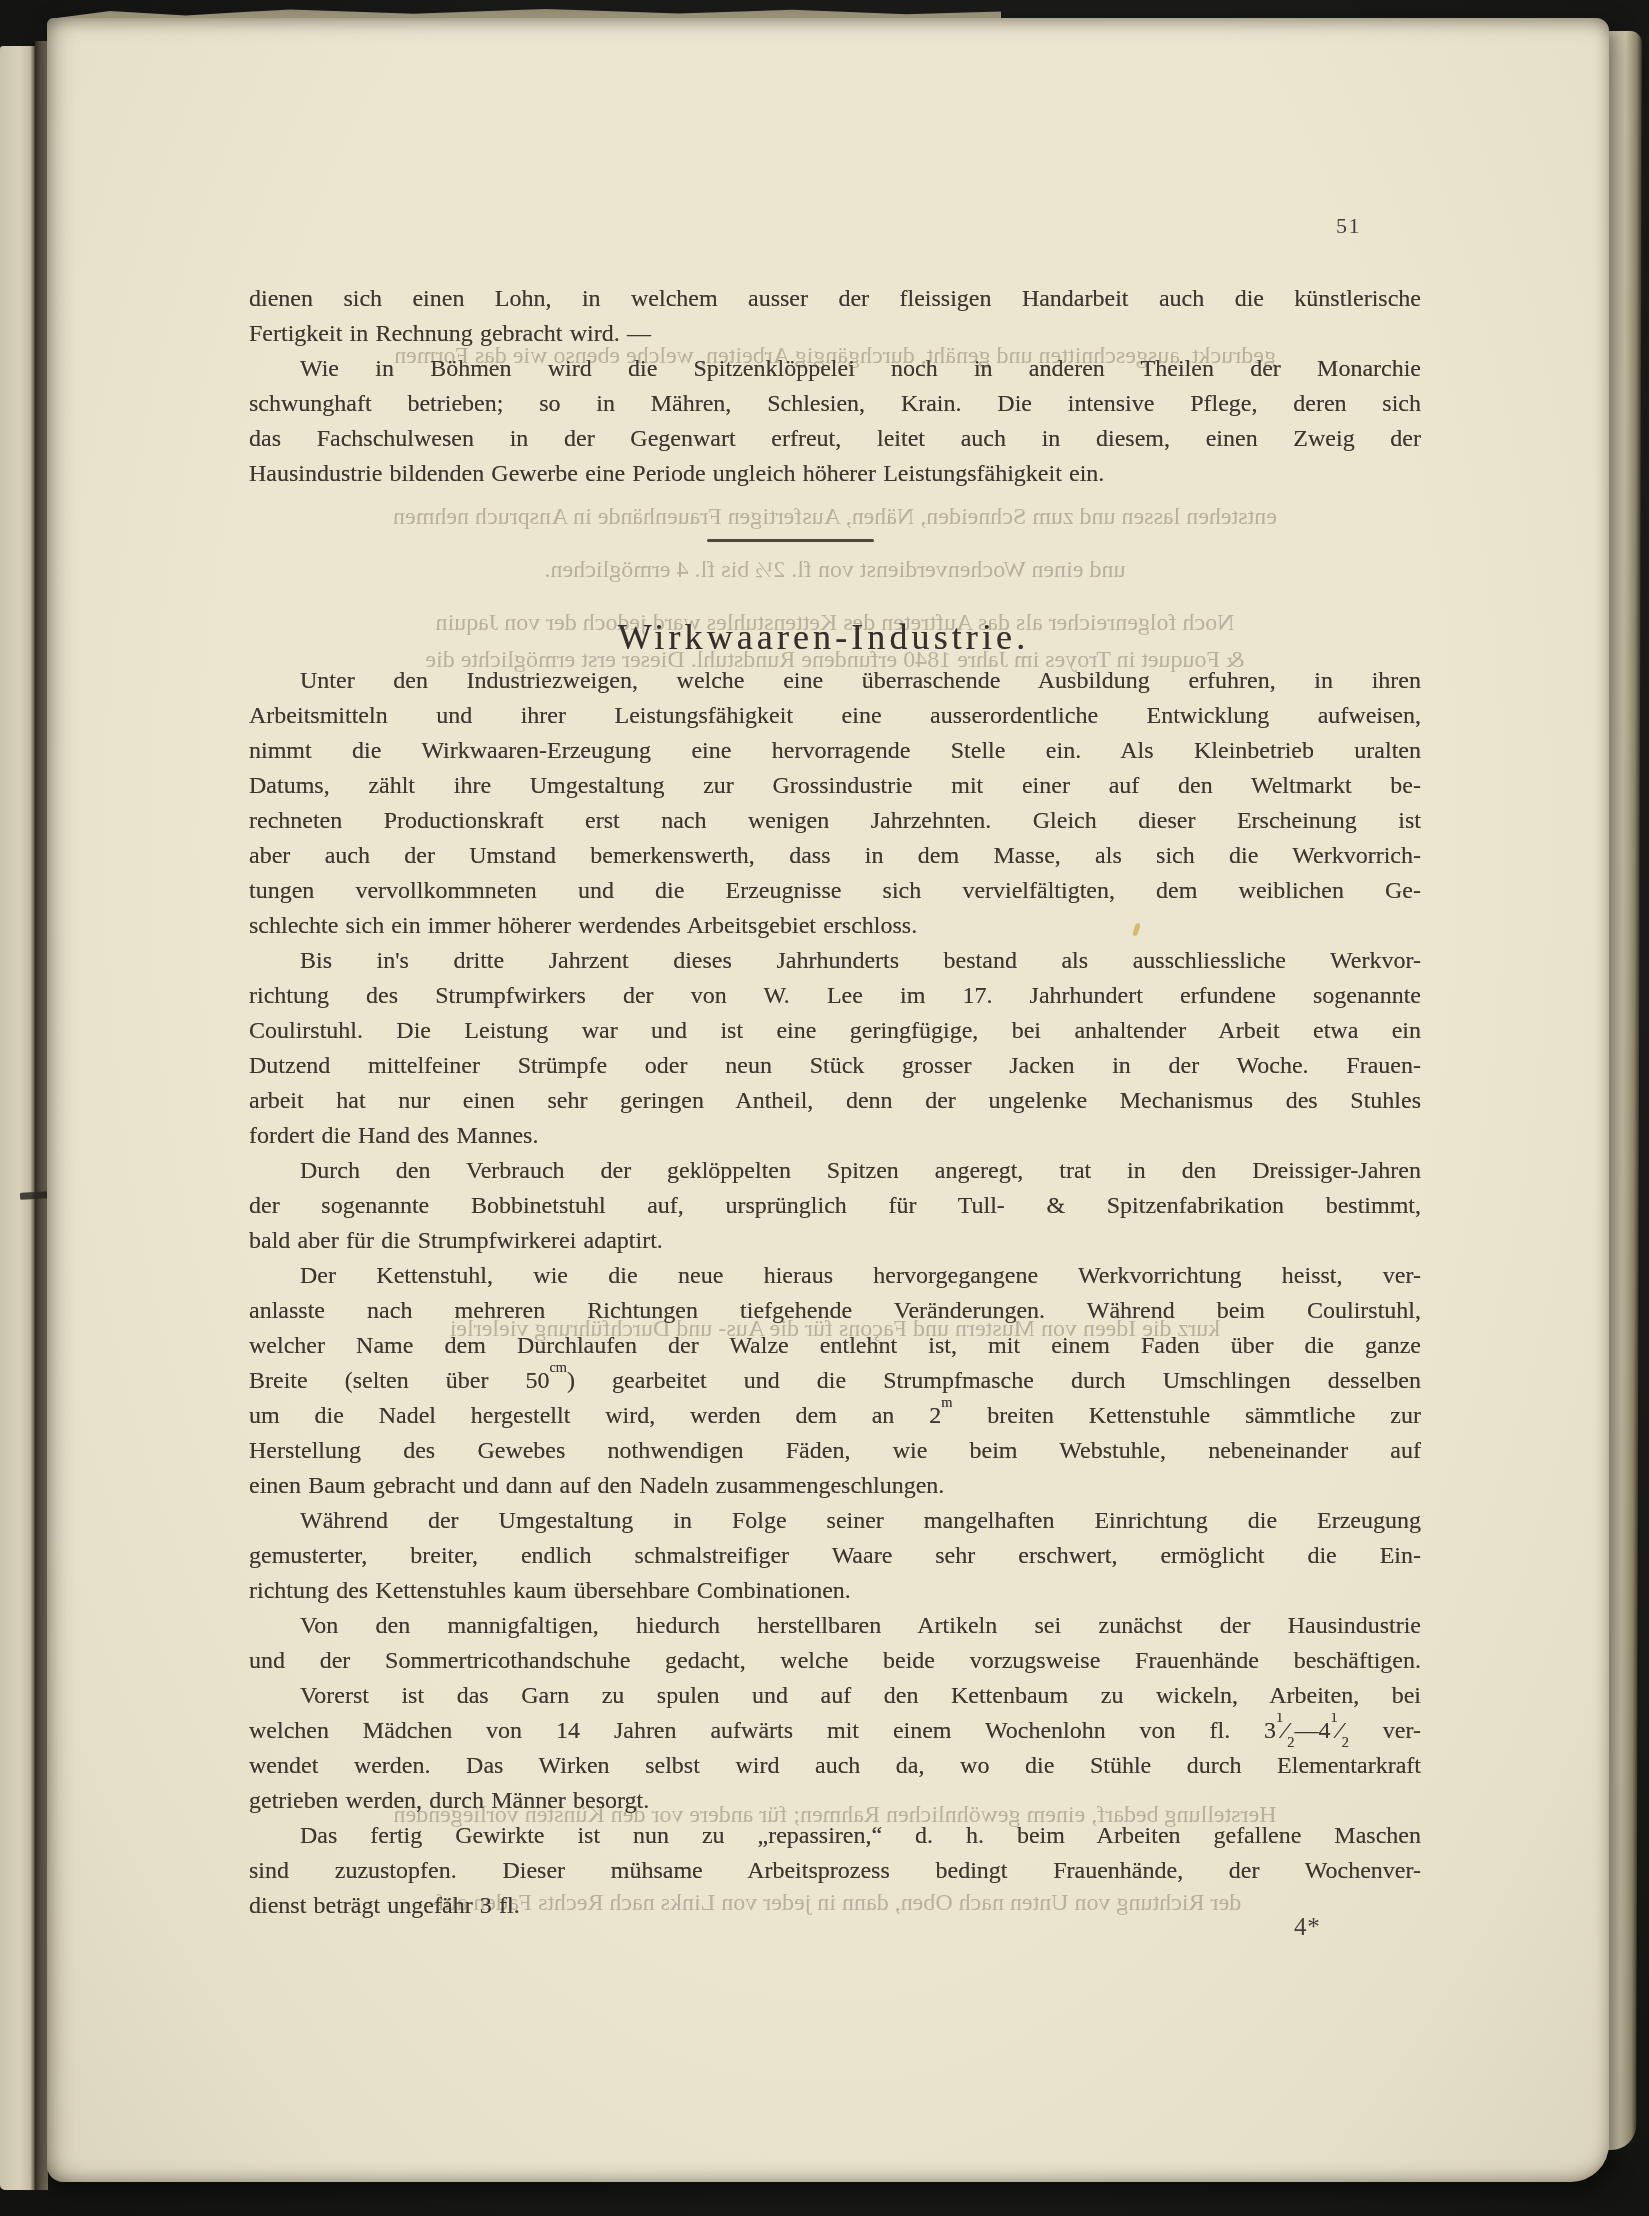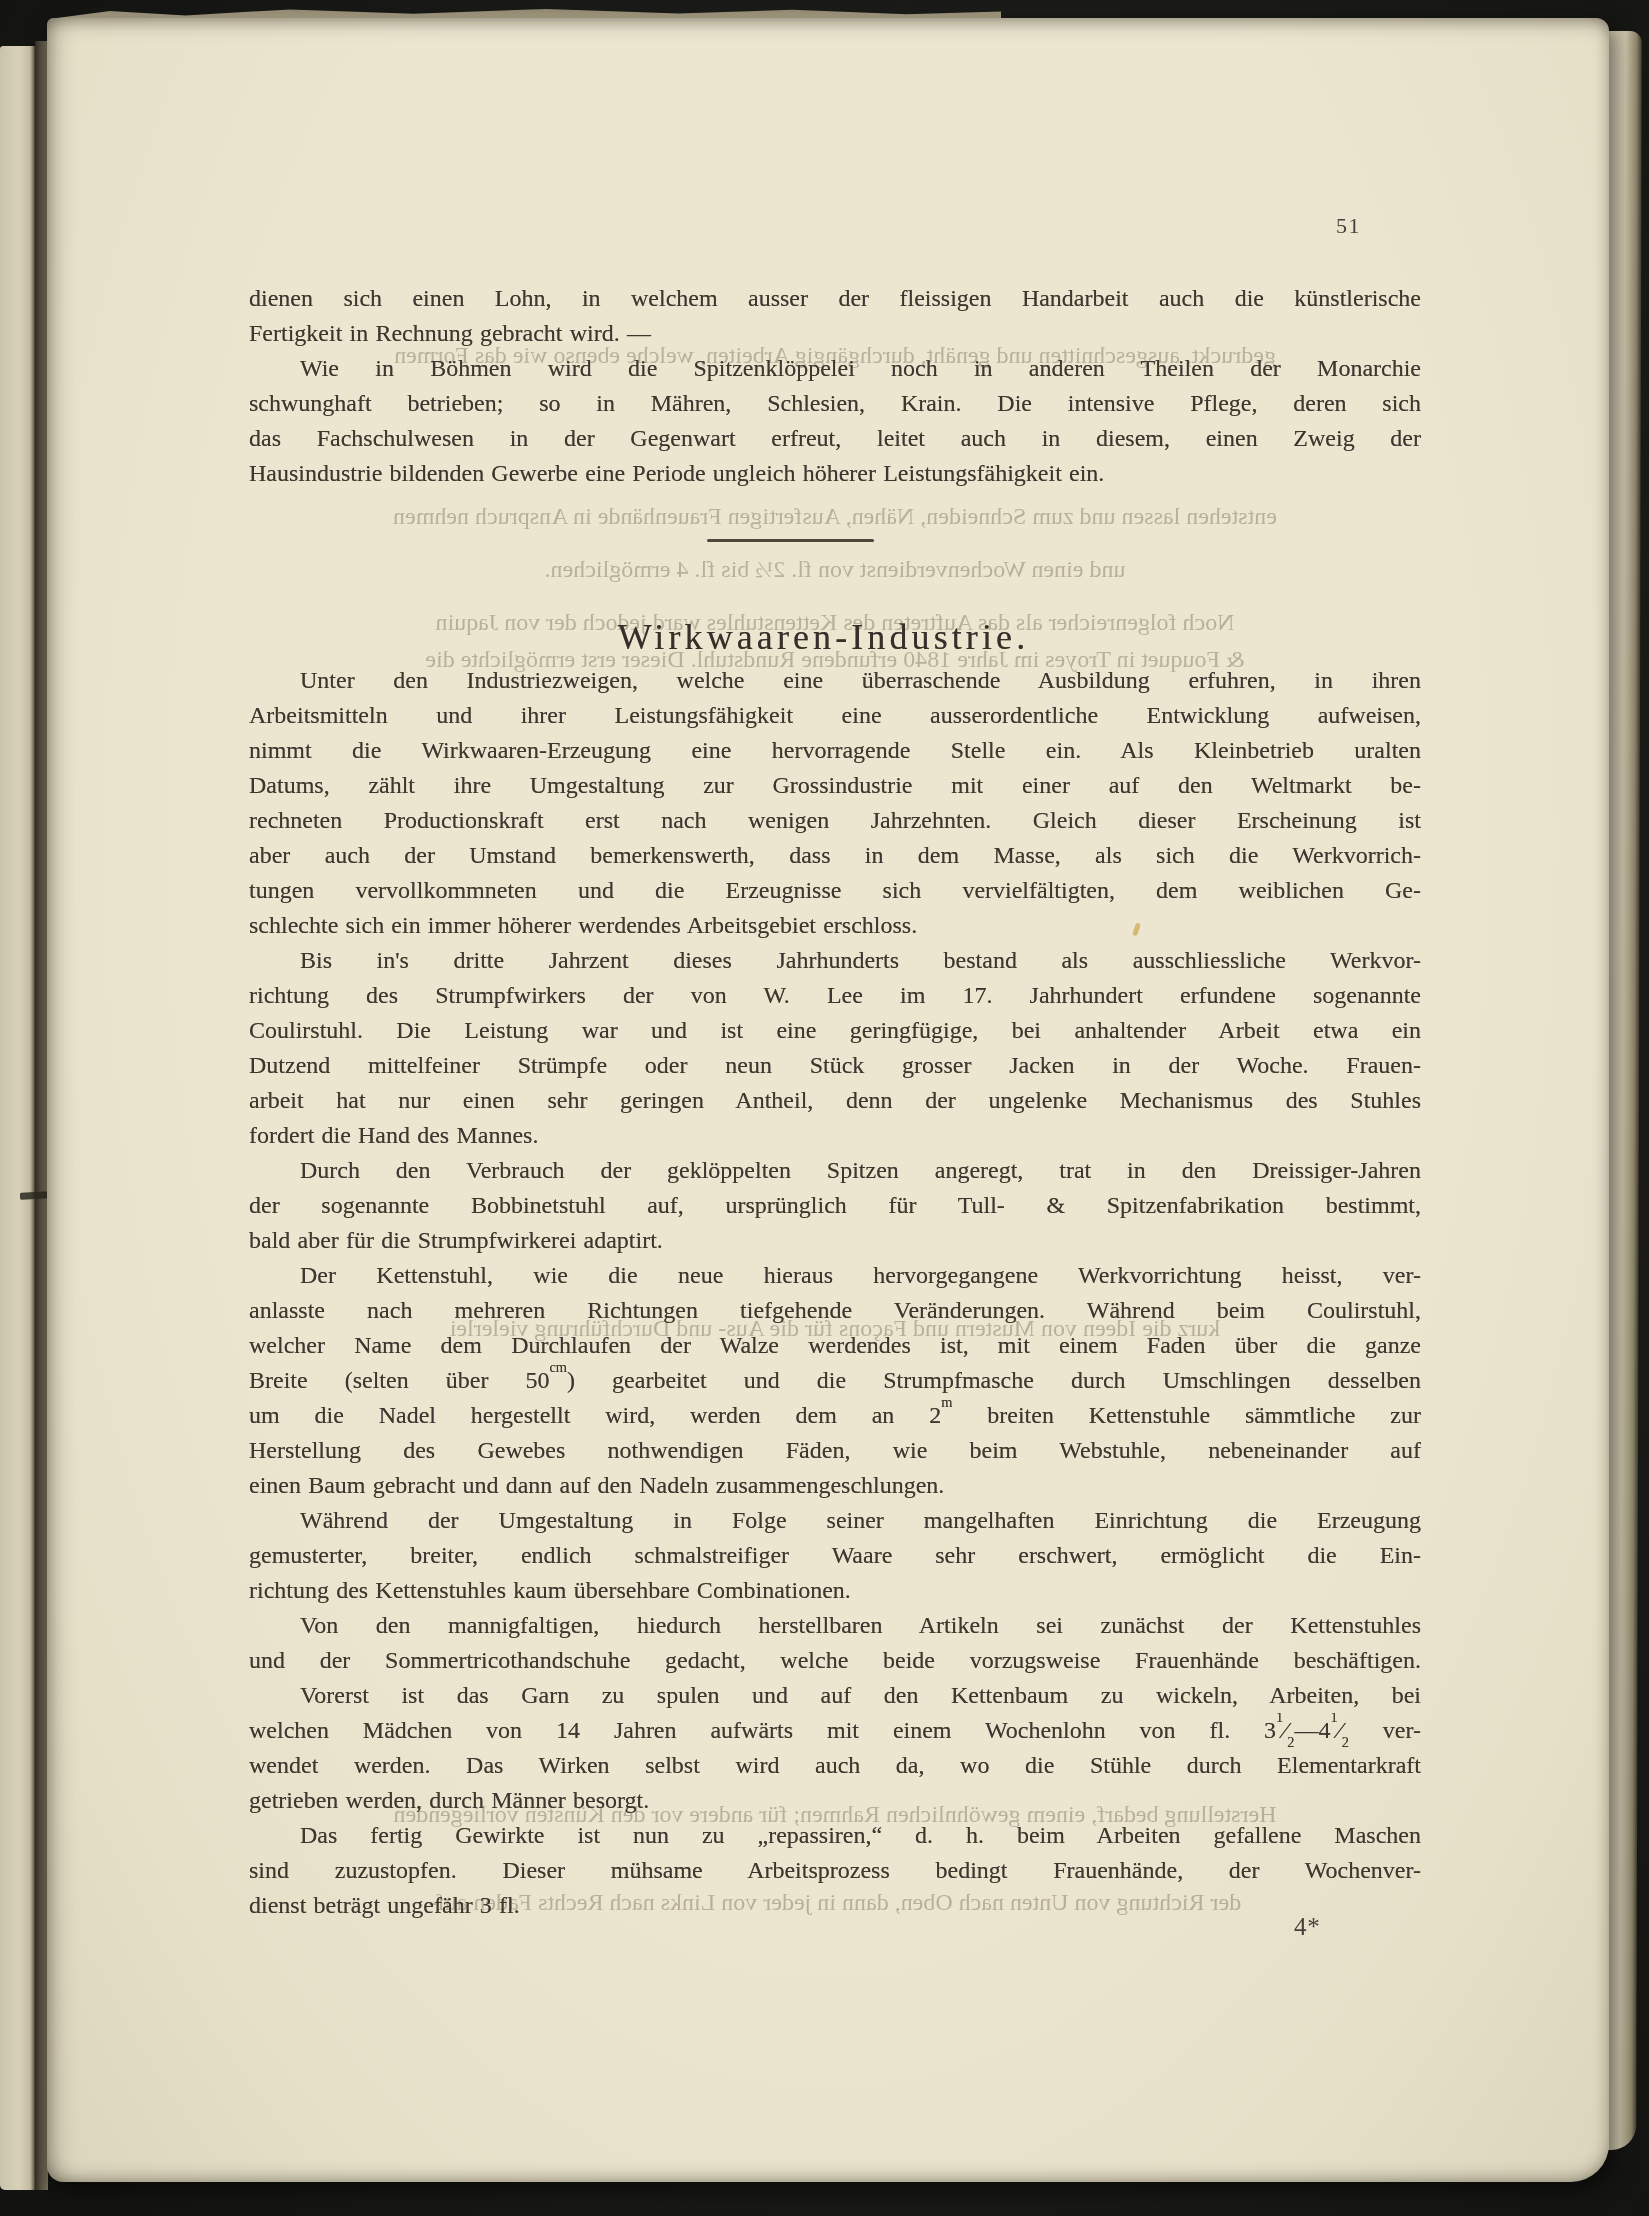--- a/index.html
+++ b/index.html
@@ -145,33 +145,33 @@
             <div class="line last">fordert die Hand des Mannes.</div>
           </div>
           <div class="para">
             <div class="line j ind">Durch den Verbrauch der geklöppelten Spitzen angeregt, trat in den Dreissiger-Jahren</div>
             <div class="line j">der sogenannte Bobbinetstuhl auf, ursprünglich für Tull- &amp; Spitzenfabrikation bestimmt,</div>
             <div class="line last">bald aber für die Strumpfwirkerei adaptirt.</div>
           </div>
           <div class="para">
             <div class="line j ind">Der Kettenstuhl, wie die neue hieraus hervorgegangene Werkvorrichtung heisst, ver-</div>
             <div class="line j">anlasste nach mehreren Richtungen tiefgehende Veränderungen. Während beim Coulirstuhl,</div>
-            <div class="line j">welcher Name dem Durchlaufen der Walze werdendes ist, mit einem Faden über die ganze</div>
+            <div class="line j">welcher Name dem Durchlaufen der Walze entlehnt ist, mit einem Faden über die ganze</div>
             <div class="line j">Breite (selten über 50<sup>cm</sup>) gearbeitet und die Strumpfmasche durch Umschlingen desselben</div>
             <div class="line j">um die Nadel hergestellt wird, werden dem an 2<sup>m</sup> breiten Kettenstuhle sämmtliche zur</div>
             <div class="line j">Herstellung des Gewebes nothwendigen Fäden, wie beim Webstuhle, nebeneinander auf</div>
             <div class="line last">einen Baum gebracht und dann auf den Nadeln zusammengeschlungen.</div>
           </div>
           <div class="para">
             <div class="line j ind">Während der Umgestaltung in Folge seiner mangelhaften Einrichtung die Erzeugung</div>
             <div class="line j">gemusterter, breiter, endlich schmalstreifiger Waare sehr erschwert, ermöglicht die Ein-</div>
             <div class="line last">richtung des Kettenstuhles kaum übersehbare Combinationen.</div>
           </div>
           <div class="para">
-            <div class="line j ind">Von den mannigfaltigen, hiedurch herstellbaren Artikeln sei zunächst der Kettenstuhles</div>
+            <div class="line j ind">Von den mannigfaltigen, hiedurch herstellbaren Artikeln sei zunächst der Hausindustrie</div>
             <div class="line j">und der Sommertricothandschuhe gedacht, welche beide vorzugsweise Frauenhände beschäftigen.</div>
           </div>
           <div class="para">
             <div class="line j ind">Vorerst ist das Garn zu spulen und auf den Kettenbaum zu wickeln, Arbeiten, bei</div>
             <div class="line j">welchen Mädchen von 14 Jahren aufwärts mit einem Wochenlohn von fl. 3<sup>1</sup>⁄<sub>2</sub>—4<sup>1</sup>⁄<sub>2</sub> ver-</div>
             <div class="line j">wendet werden. Das Wirken selbst wird auch da, wo die Stühle durch Elementarkraft</div>
             <div class="line last">getrieben werden, durch Männer besorgt.</div>
           </div>
           <div class="para">
             <div class="line j ind">Das fertig Gewirkte ist nun zu „repassiren,“ d. h. beim Arbeiten gefallene Maschen</div>

